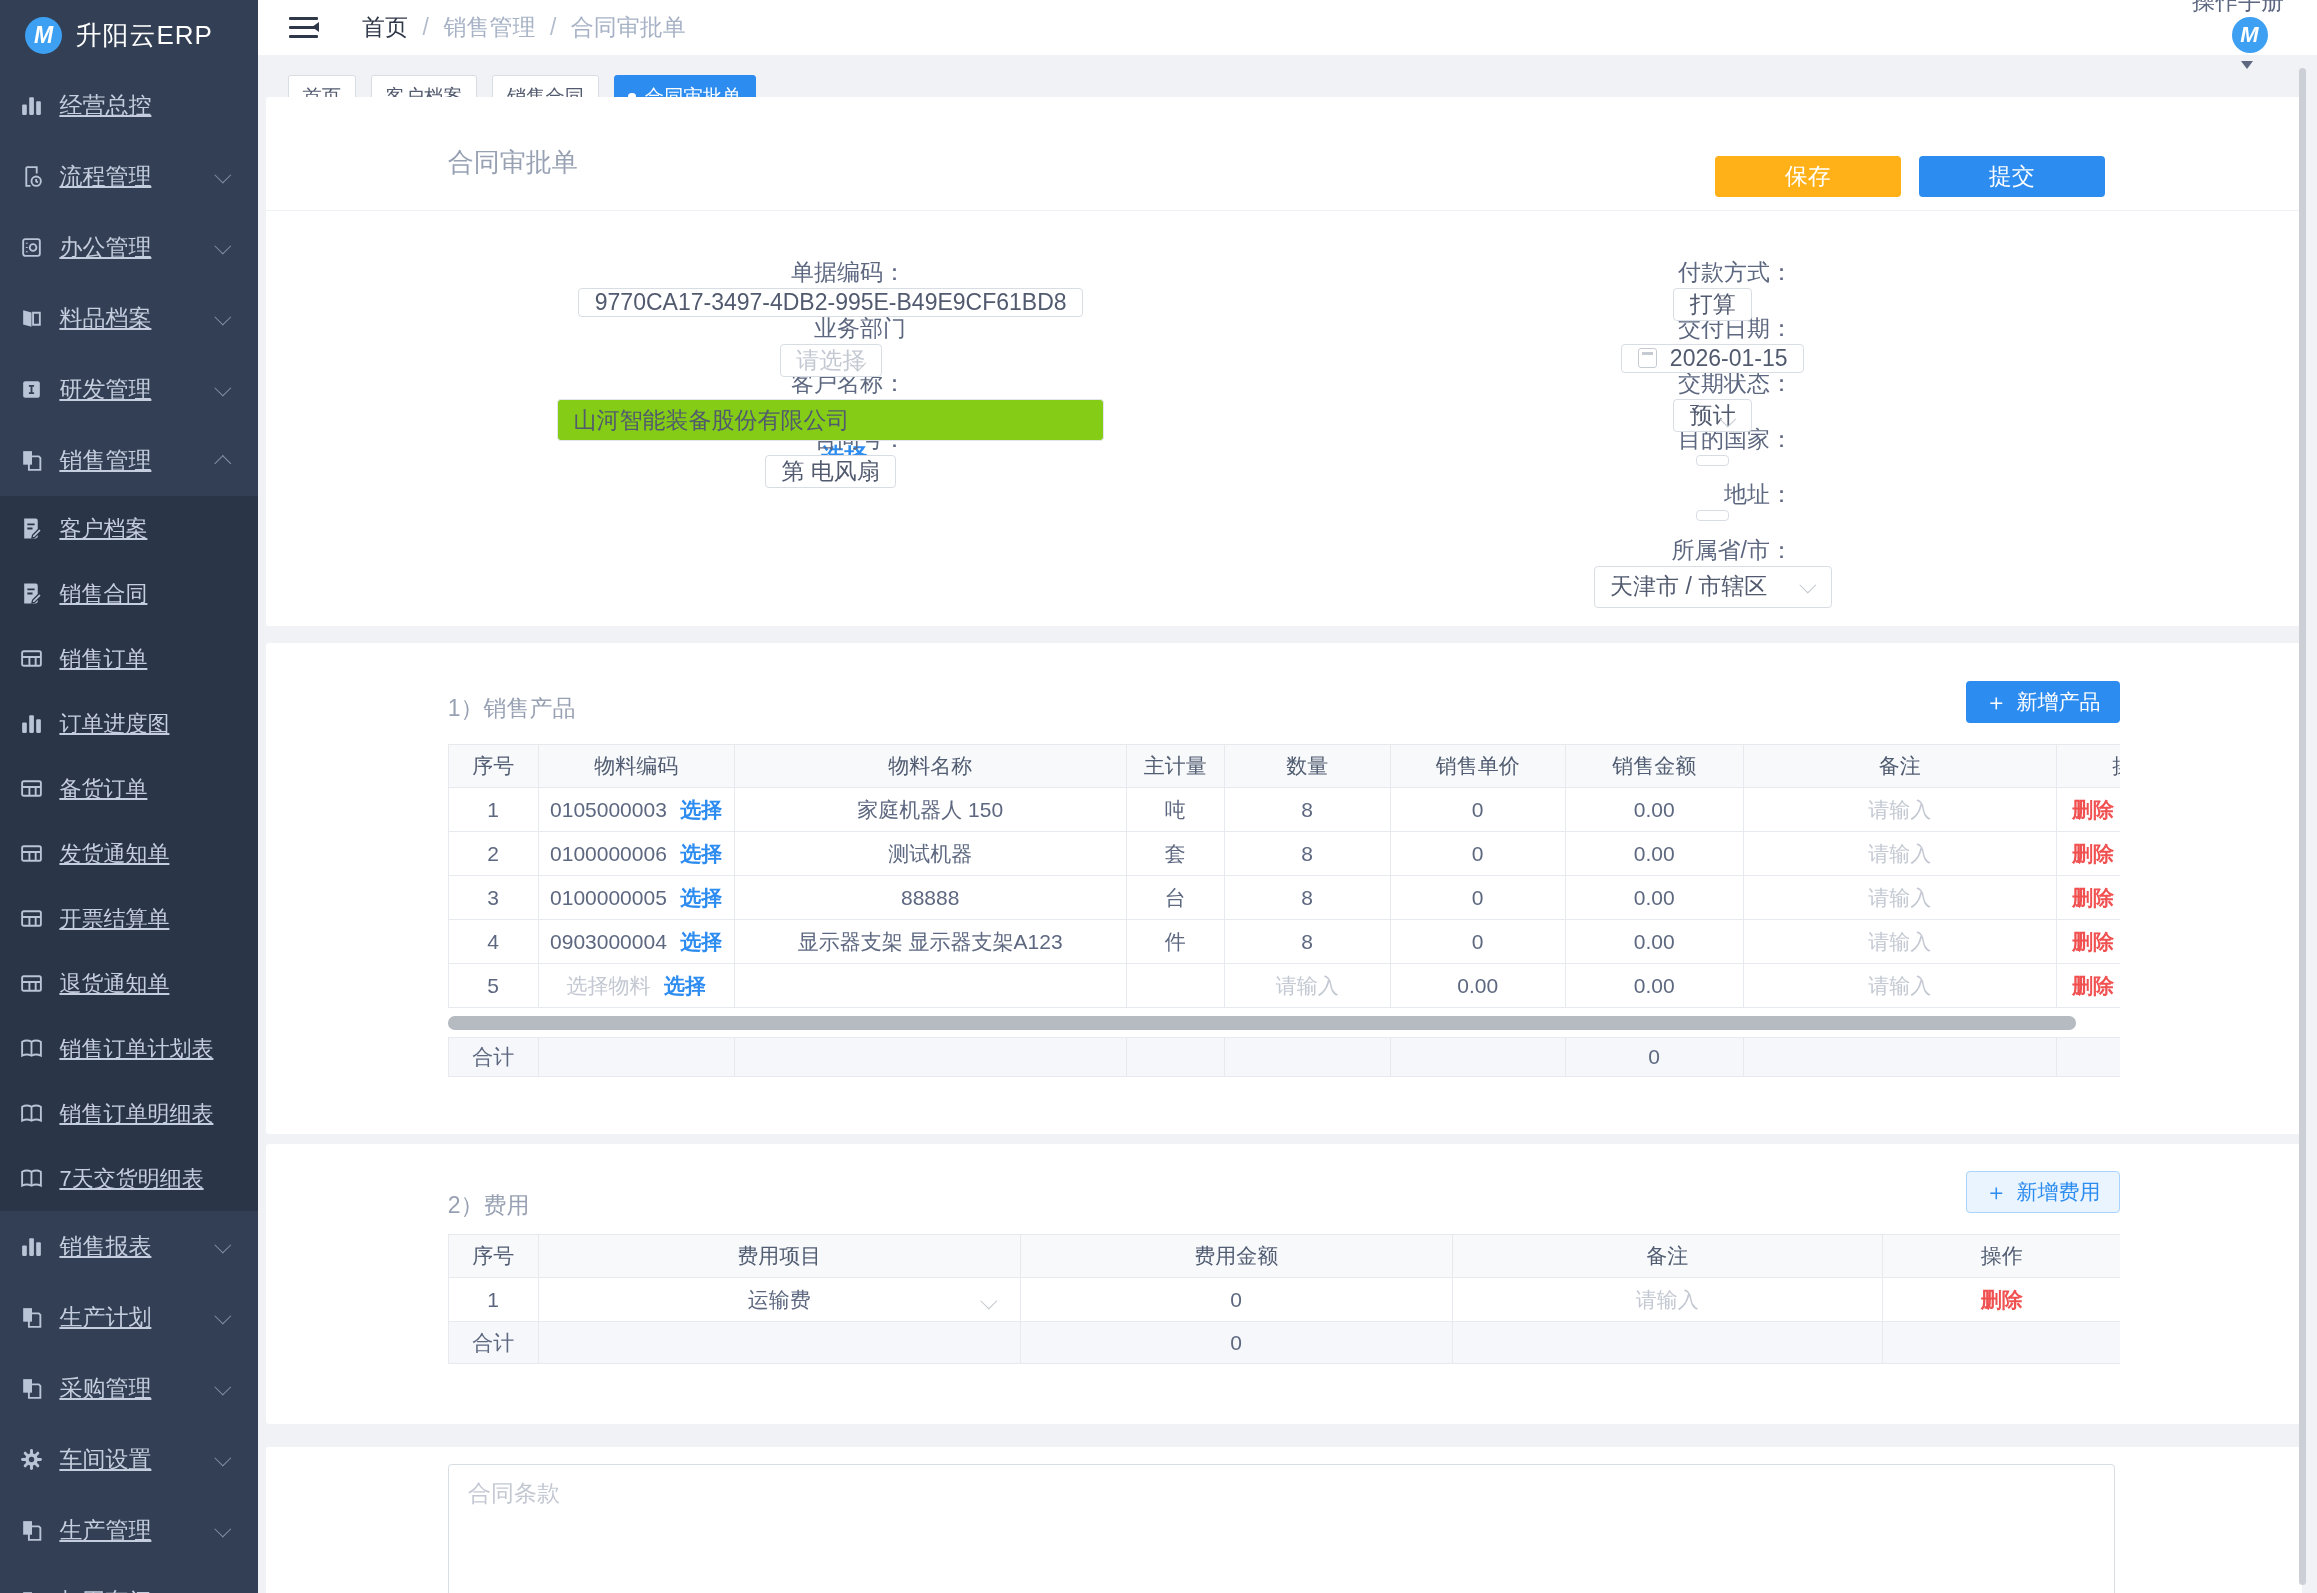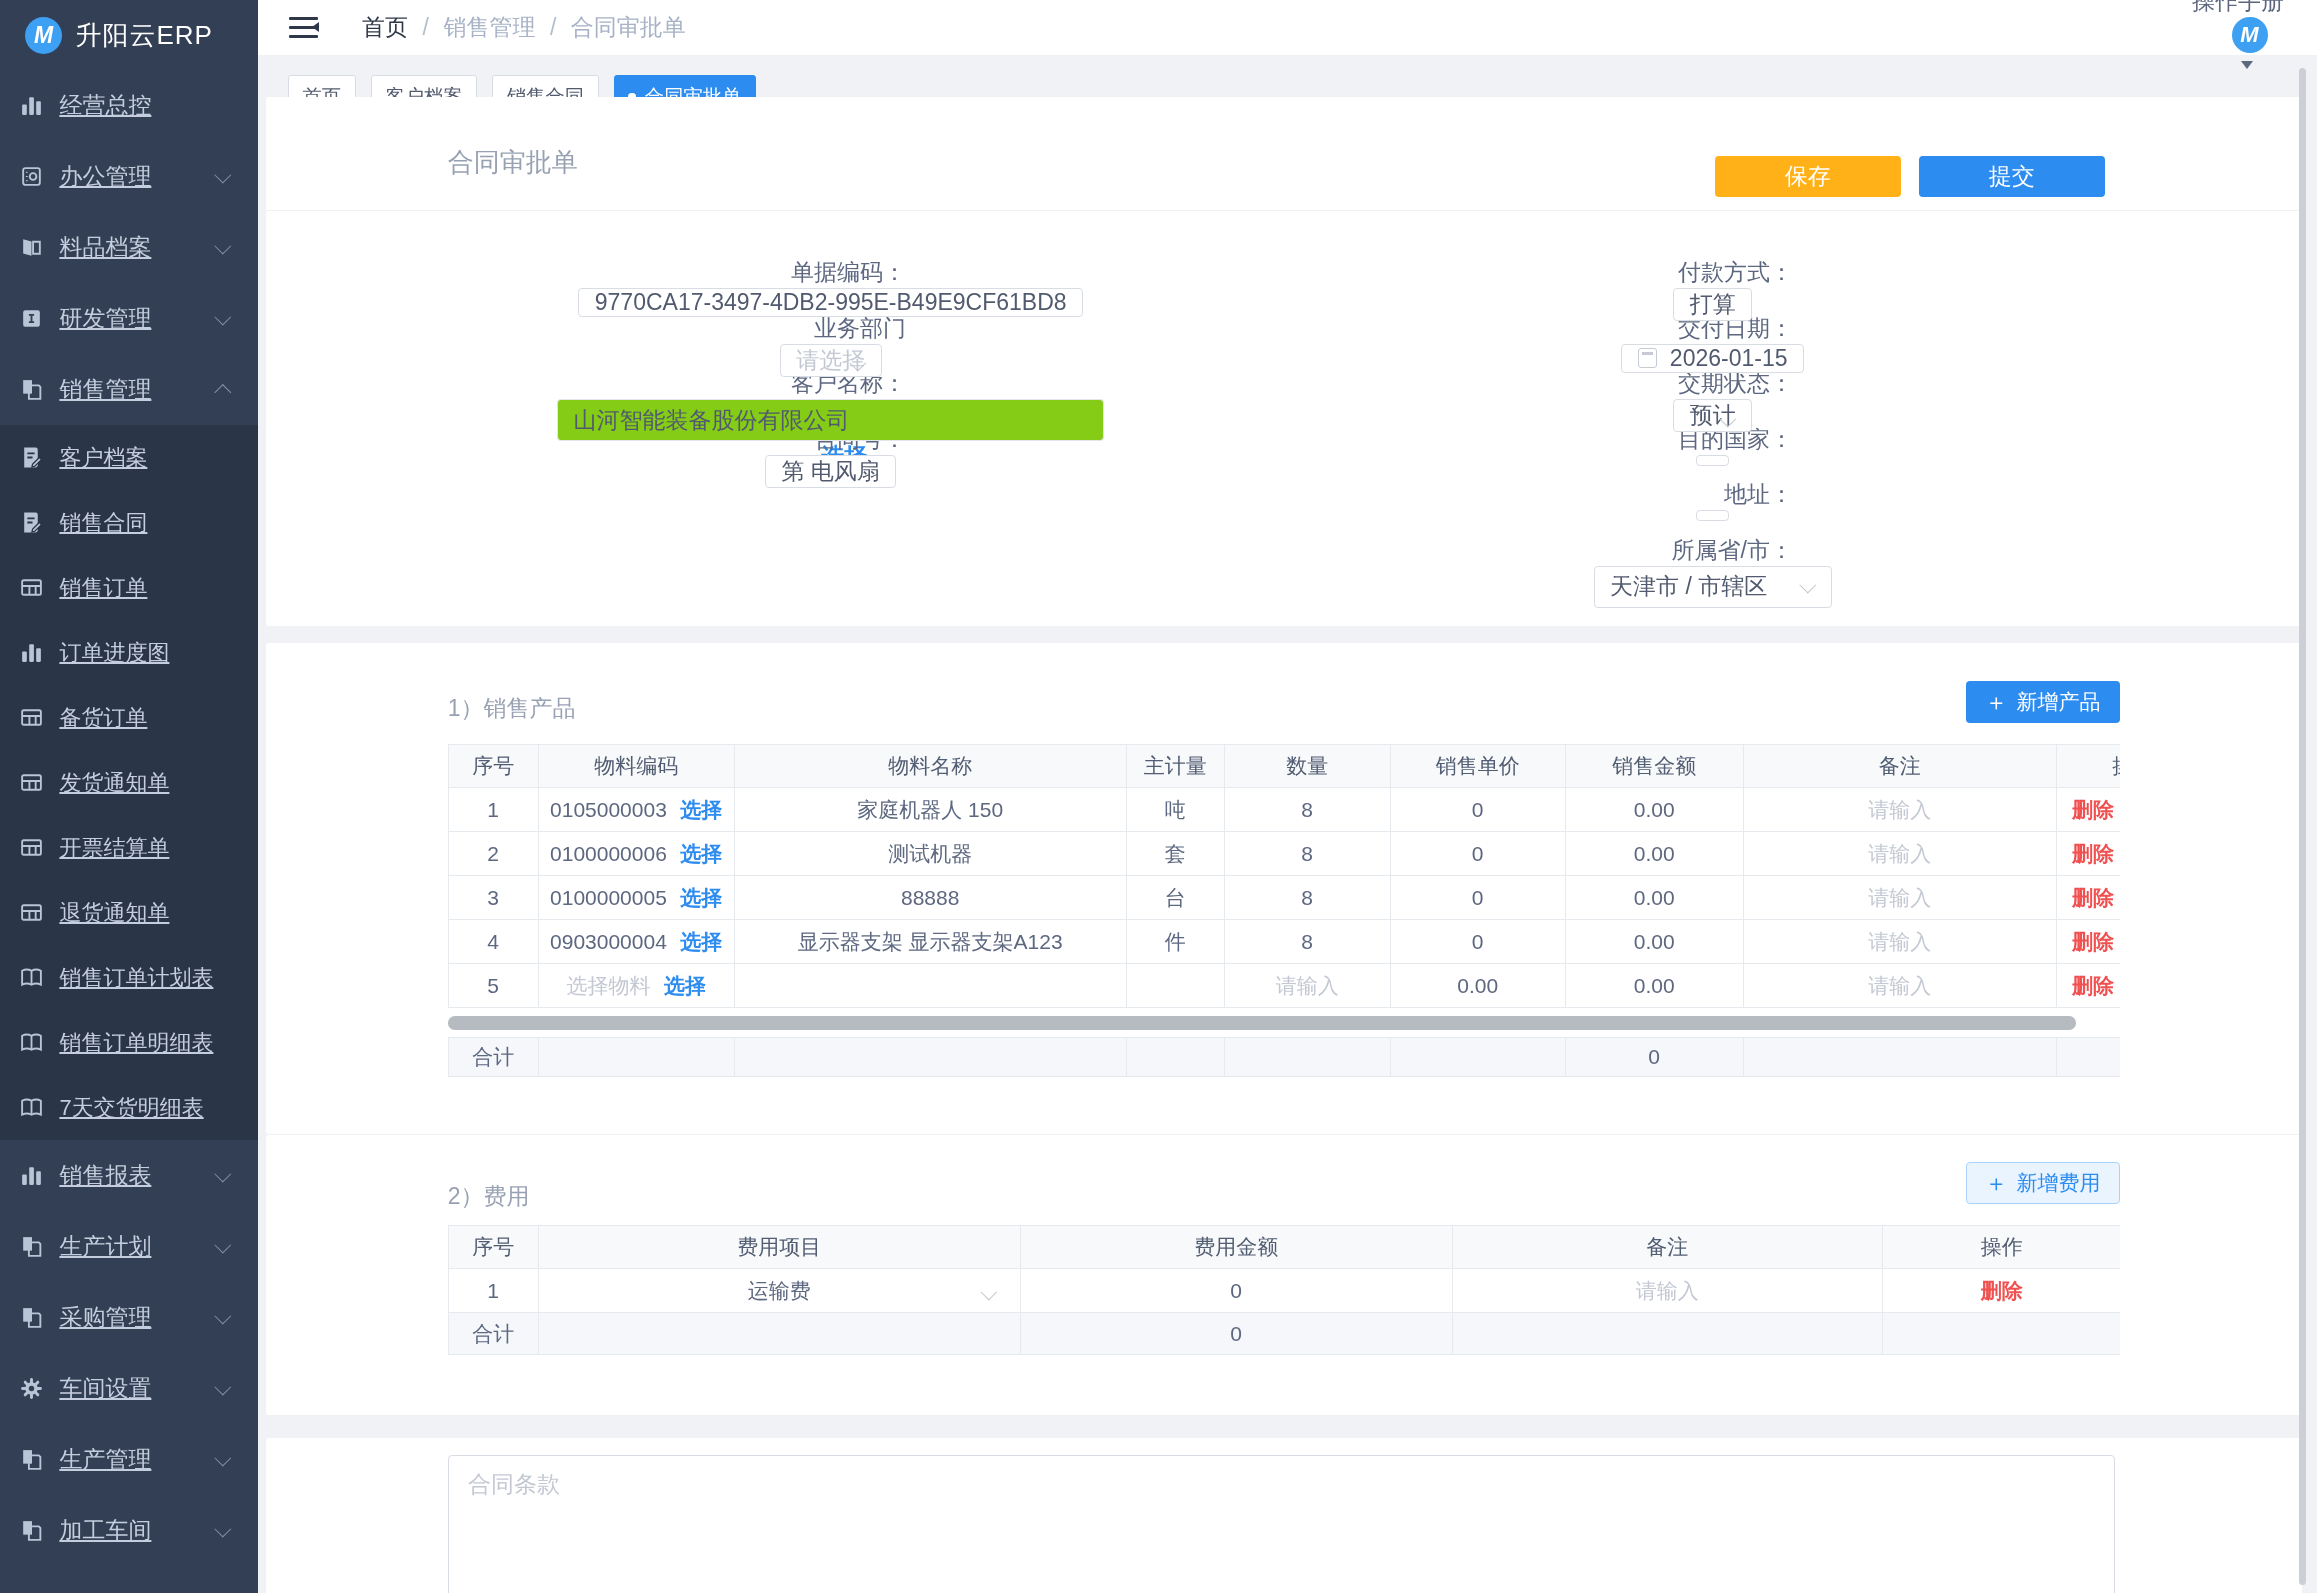--- a/index.html
+++ b/index.html
@@ -72,21 +72,21 @@
   .ph{color:#c3c8d2;}
   .sel-chev{position:absolute;right:17.4px;top:12.6px;width:10.6px;height:10.6px;
     border-right:1.9px solid #c0c4cc;border-bottom:1.9px solid #c0c4cc;transform:rotate(45deg);}
   .cal{width:17.4px;height:17.4px;border:1.9px solid #c5cad3;border-radius:2.9px;position:relative;margin-right:12.6px;flex:none;}
   .cal::before{content:'';position:absolute;left:2.9px;right:2.9px;top:2.9px;height:2.9px;background:#c5cad3;}
   .link{color:#2d8cf0;font-weight:bold;cursor:pointer;}
   .frow .link{margin-left:27px;font-size:23px;}
 
   
   #panel-products{height:491px;margin-top:17.4px;text-decoration:underline;}
-  #panel-fees{height:280px;margin-top:1px;}
+  #panel-fees{height:280px;margin-top:10px;}
   #panel-terms{height:193px;margin-top:23px;}
   .section-title{position:absolute;left:182px;top:50px;font-size:23px;color:#98a1b3;}
   #panel-fees .section-title{top:46px;}
   .btn-add{position:absolute;left:1700px;width:154px;height:42px;border-radius:3.9px;font-size:21px;
     display:flex;align-items:center;justify-content:center;gap:8.7px;cursor:pointer;box-sizing:border-box;}
   #btn-add-product{top:38px;background:#2d8cf0;color:#fff;}
   #btn-add-fee{top:27px;background:#e9f4ff;color:#2d8cf0;border:1px solid #a9d3fb;}
   .plus{font-size:23px;line-height:1;}
   .twrap{position:absolute;left:182px;top:101px;width:1672px;overflow:hidden;}
   #panel-fees .twrap{top:90px;}
@@ -130,20 +130,32 @@
               <rect x="3" y="11" width="4.5" height="10" rx="1"></rect>
               <rect x="9.8" y="4" width="4.5" height="17" rx="1"></rect>
               <rect x="16.5" y="8" width="4.5" height="13" rx="1"></rect>
             </svg>
           </span>
           <span class="m-label">经营总控</span>
         </div>
         <div class="m-item">
           <span class="m-icon">
             <svg viewBox="0 0 24 24" fill="none" stroke="currentColor" stroke-width="1.8">
+              <path d="M7 3h10v6"></path>
+              <path d="M7 3v18h4"></path>
+              <circle cx="16.5" cy="16.5" r="4.5"></circle>
+              <path d="M16.5 14.4v2.3l1.7 1"></path>
+            </svg>
+          </span>
+          <span class="m-label">流程管理</span>
+          <span class="chev"></span>
+        </div>
+        <div class="m-item">
+          <span class="m-icon">
+            <svg viewBox="0 0 24 24" fill="none" stroke="currentColor" stroke-width="1.8">
               <rect x="4" y="4" width="16" height="16" rx="2"></rect>
               <circle cx="13.5" cy="12" r="3.2"></circle>
               <path d="M7.5 7.5v1M7.5 11.5v1M7.5 15.5v1"></path>
             </svg>
           </span>
           <span class="m-label">办公管理</span>
           <span class="chev"></span>
         </div>
         <div class="m-item">
           <span class="m-icon">

